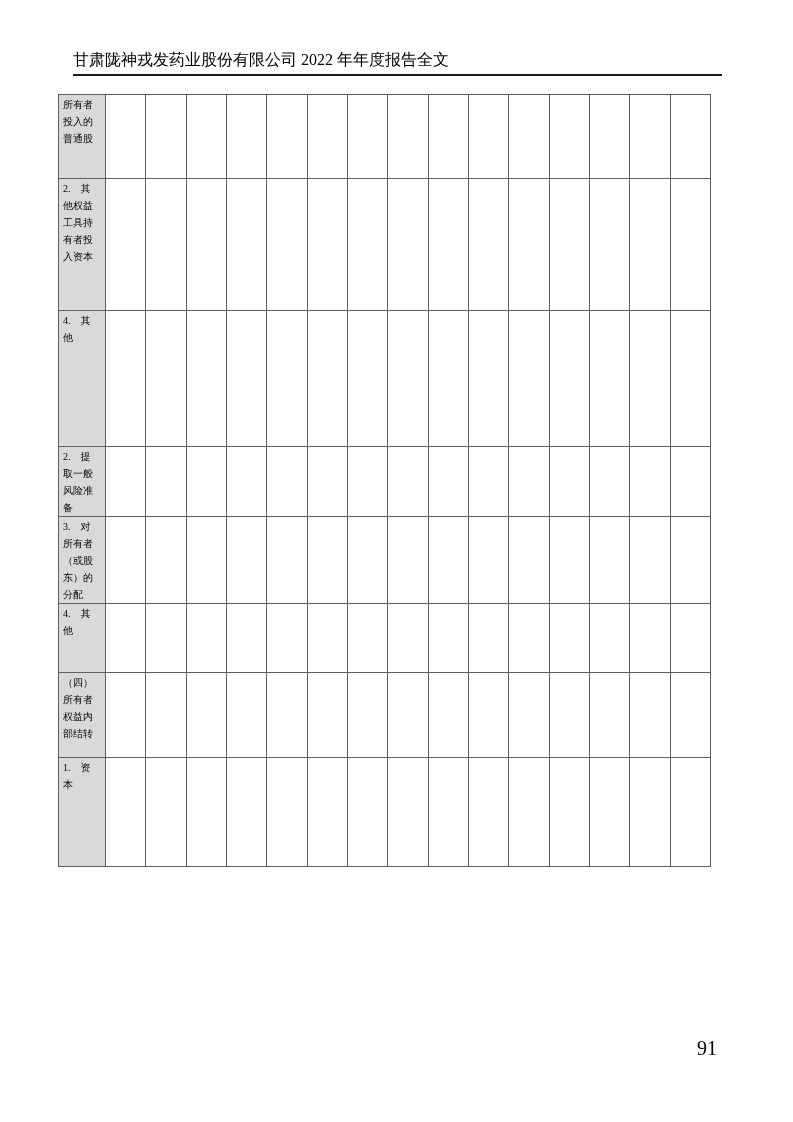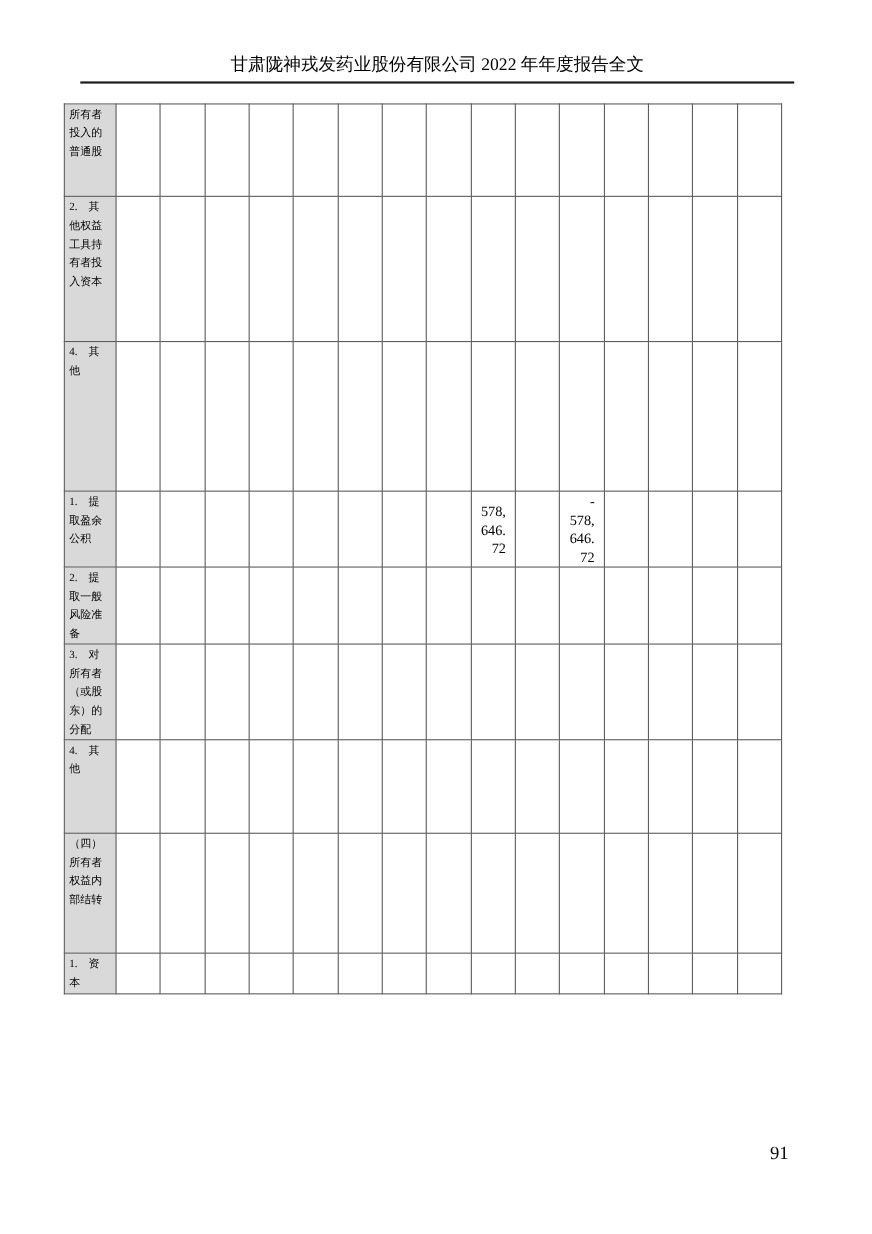--- a/index.html
+++ b/index.html
@@ -10,21 +10,21 @@
     color:#000000;
     font-family:"Liberation Serif","DejaVu Serif",serif;
     overflow:hidden;
   }
   
   .header{
     margin:0 71px 0 73px;
     padding-top:50px;
     padding-bottom:5px;
     border-bottom:2px solid #1c1c1c;
-    text-align:center;
+    text-align:left;
   }
   .header-title{
     font-size:16px;
     line-height:19px;
     white-space:nowrap;
   }
   
   table.equity-table{
     border-collapse:collapse;
     table-layout:fixed;
@@ -64,21 +64,21 @@
   .equity-table tr:nth-child(7){height:85px;}
   .equity-table tr:nth-child(8){height:109px;}
   .equity-table tr:nth-child(9){height:37px;}
   .equity-table tr:nth-child(10){height:104px;}
   .equity-table tr:nth-child(11){height:36px;padding-left:12px;}
   
   .page-number{
     position:absolute;
     top:1040px;
     right:76px;
-    font-size:17px;
+    font-size:20px;
     line-height:17px;
   }
 </style>
 </head>
 <body>
 
 <div class="page">
 
   <div class="header">
     <div class="header-title">甘肃陇神戎发药业股份有限公司 2022 年年度报告全文</div>
@@ -152,38 +152,20 @@
           <td class="data-cell"></td>
           <td class="data-cell"></td>
           <td class="data-cell"></td>
           <td class="data-cell"></td>
           <td class="data-cell"></td>
           <td class="data-cell"></td>
           <td class="data-cell"></td>
           <td class="data-cell"></td>
         </tr>
         <tr>
-          <td class="label-cell">1.　提取盈余公积</td>
-          <td class="data-cell"></td>
-          <td class="data-cell"></td>
-          <td class="data-cell"></td>
-          <td class="data-cell"></td>
-          <td class="data-cell"></td>
-          <td class="data-cell"></td>
-          <td class="data-cell"></td>
-          <td class="data-cell"></td>
-          <td class="data-cell">578,​646.​72</td>
-          <td class="data-cell"></td>
-          <td class="data-cell">-​578,​646.​72</td>
-          <td class="data-cell"></td>
-          <td class="data-cell"></td>
-          <td class="data-cell"></td>
-          <td class="data-cell"></td>
-        </tr>
-        <tr>
           <td class="label-cell">2.　提取一般风险准备</td>
           <td class="data-cell"></td>
           <td class="data-cell"></td>
           <td class="data-cell"></td>
           <td class="data-cell"></td>
           <td class="data-cell"></td>
           <td class="data-cell"></td>
           <td class="data-cell"></td>
           <td class="data-cell"></td>
           <td class="data-cell"></td>

